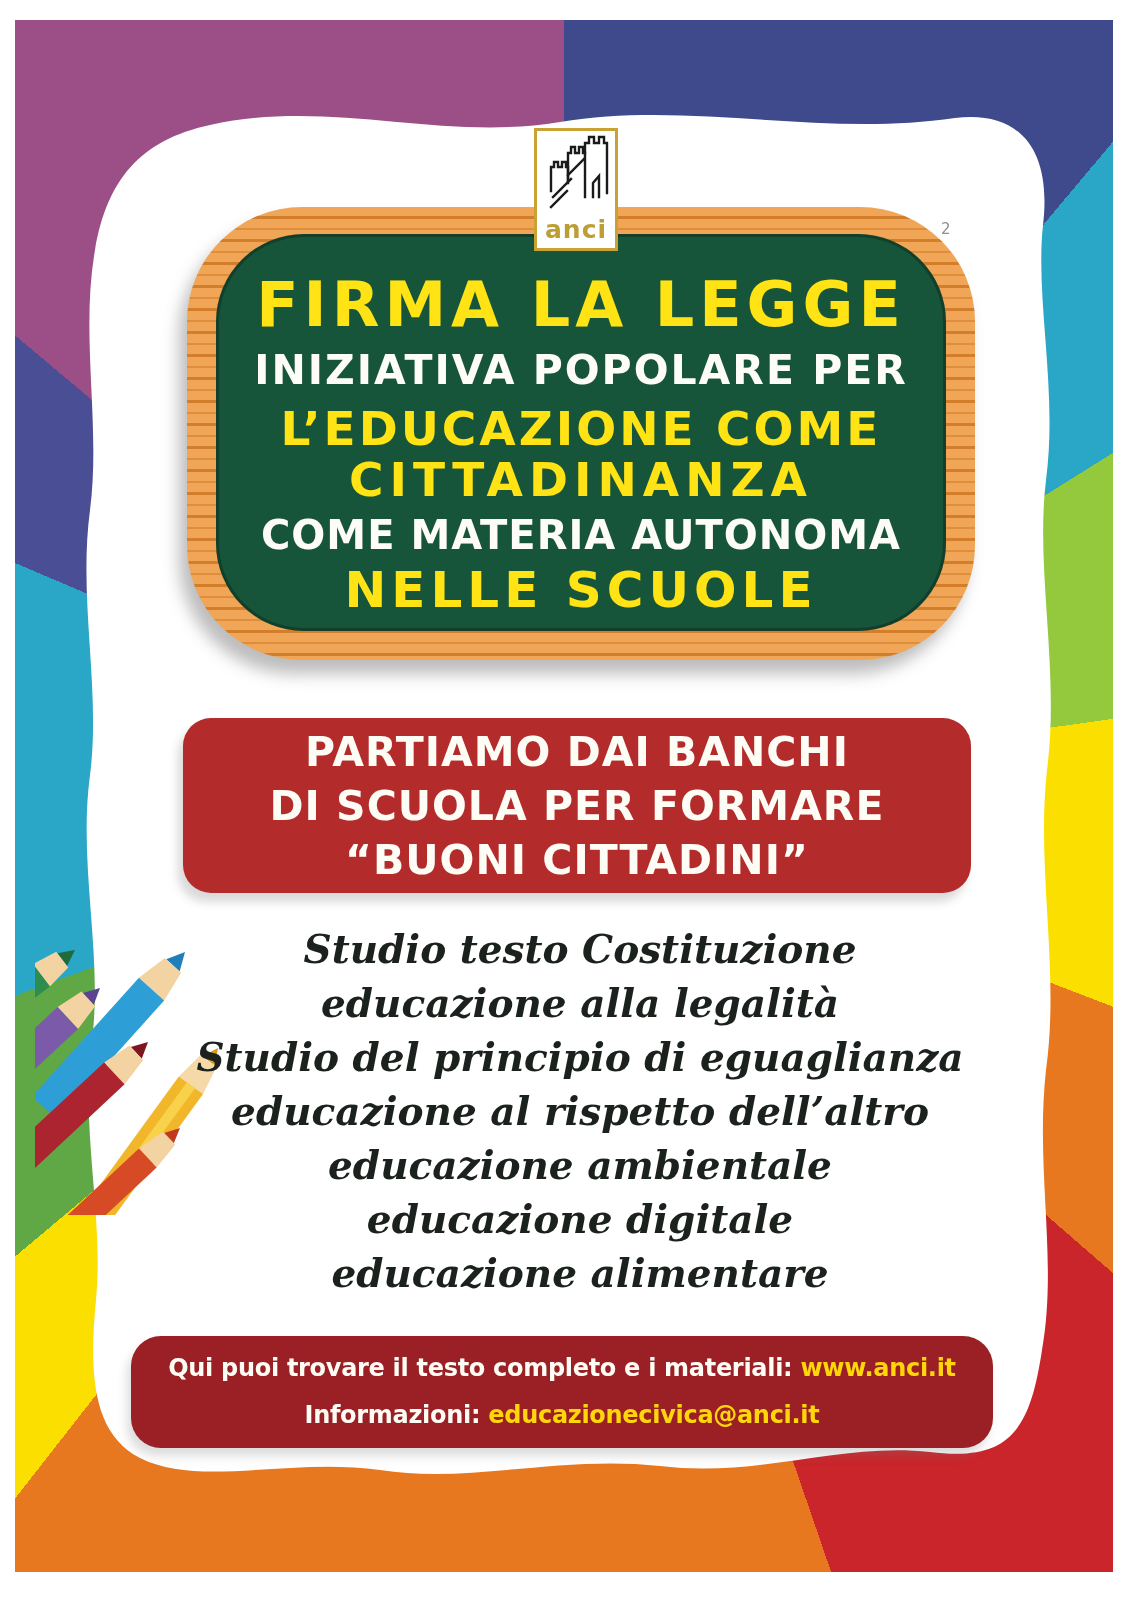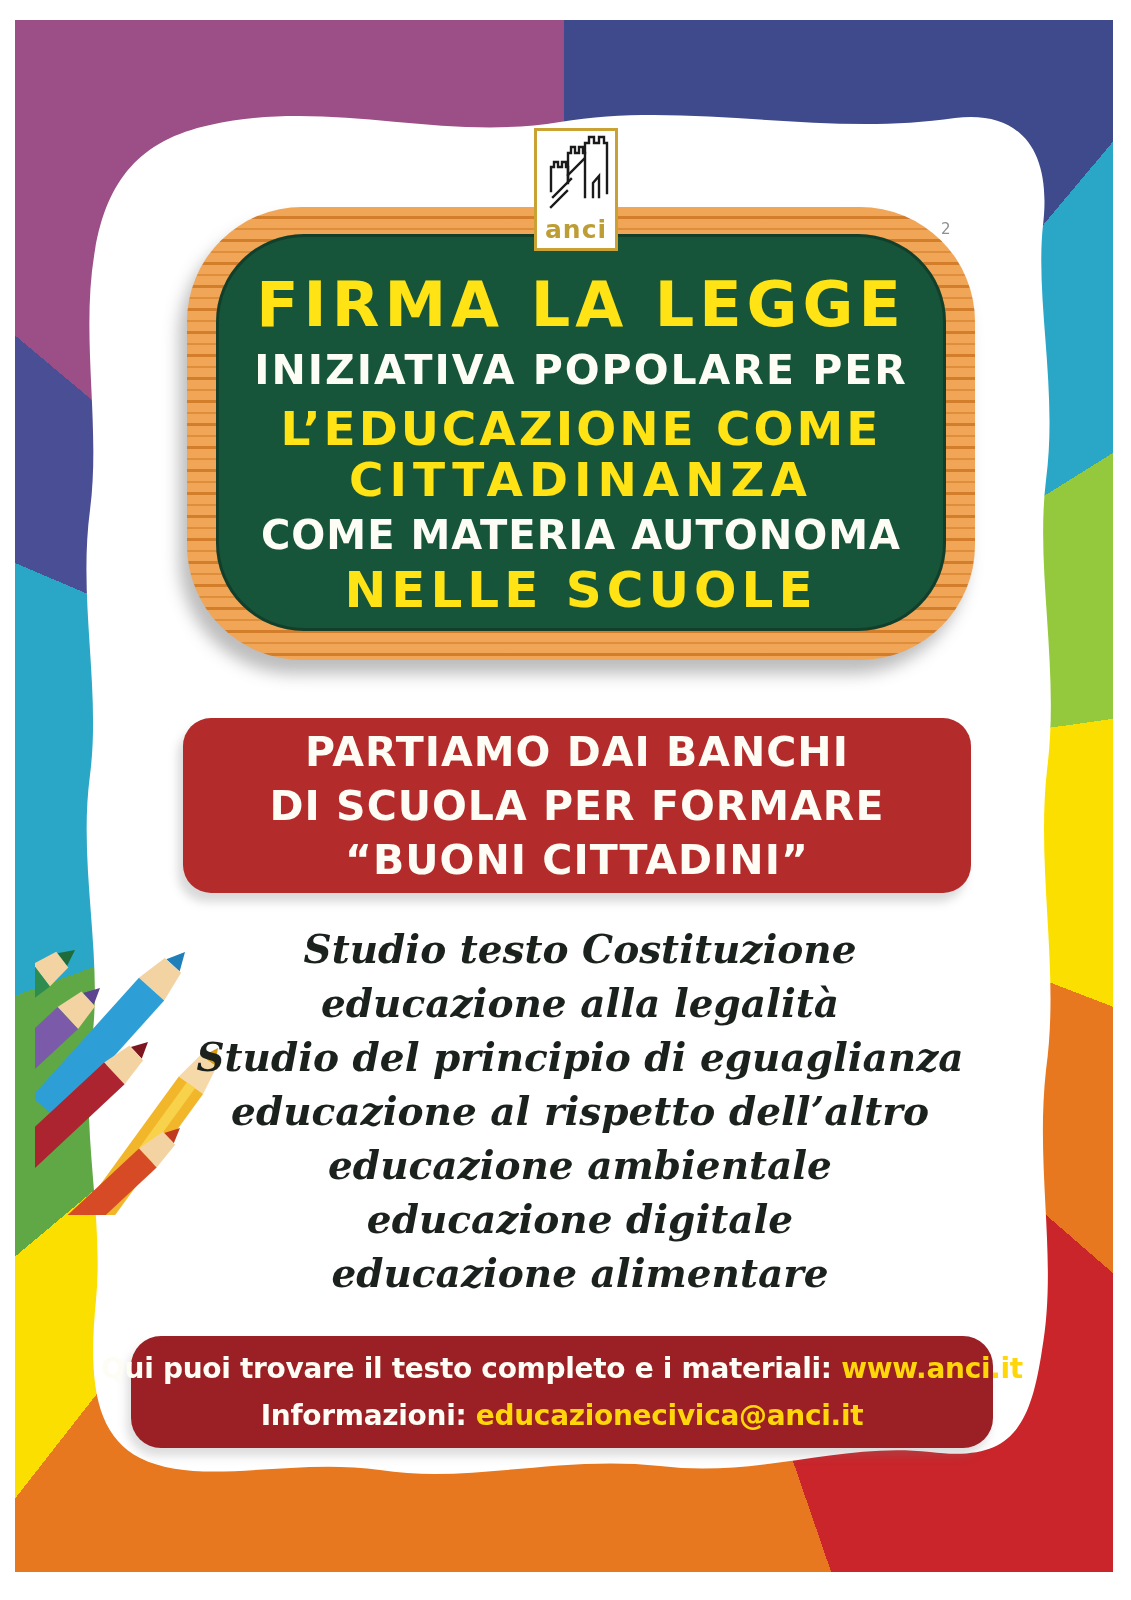--- a/index.html
+++ b/index.html
@@ -96,21 +96,21 @@
   }
 
   
   .footer {
     position:absolute; left:131px; top:1336px; width:862px; height:112px;
     background:#9b2025; border-radius:30px; z-index:3;
     box-shadow:-4px 8px 10px rgba(120,120,120,.25);
     display:flex; flex-direction:column; align-items:center; justify-content:center;
   }
   .footer .fl {
-    font-weight:bold; font-size:28px; line-height:47px; letter-spacing:-0.3px;
+    font-weight:bold; font-size:24px; line-height:47px; letter-spacing:-0.3px;
     color:#fdfdf6; white-space:nowrap;
   }
   .footer .hl { color:#ffd60a; }
 </style>
 </head>
 <body>
 
 <div class="page">
 
   <div class="rainbow"></div>

